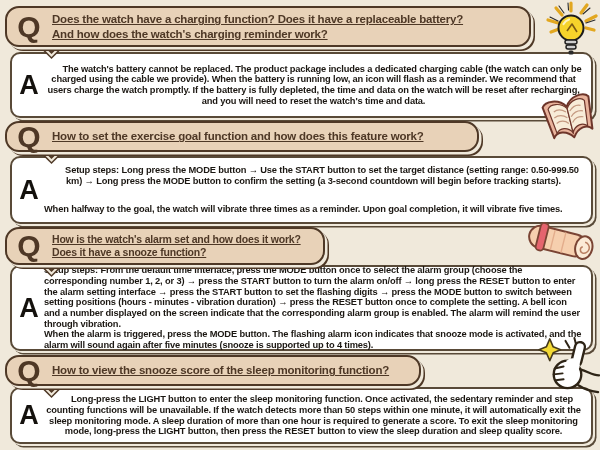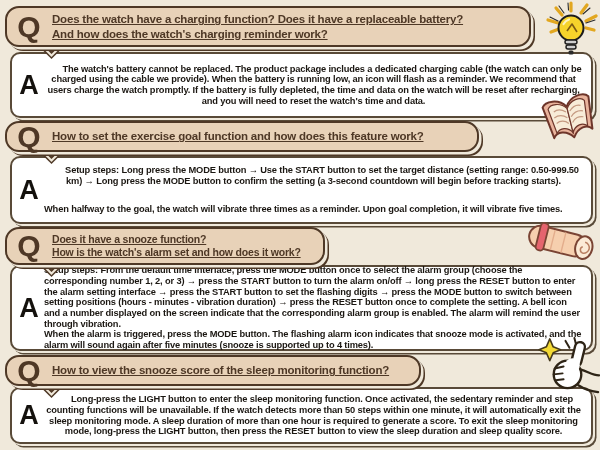--- a/index.html
+++ b/index.html
@@ -94,22 +94,22 @@
     <div class="a-text">
       <p class="indent">Setup steps: Long press the MODE button → Use the START button to set the target distance (setting range: 0.50-999.50 km) → Long press the MODE button to confirm the setting (a 3-second countdown will begin before tracking starts).</p>
       <p class="gap">When halfway to the goal, the watch will vibrate three times as a reminder. Upon goal completion, it will vibrate five times.</p>
     </div>
   </div>
 
   <div class="tail" style="left:44px;top:254px;"></div>
   <div class="q-bubble" style="left:5px;top:227px;width:320px;height:38px;">
     <div class="q-letter">Q</div>
     <div class="q-text small">
+      <div>How is the watch's alarm set and how does it work?</div>
       <div>Does it have a snooze function?</div>
-      <div>How is the watch's alarm set and how does it work?</div>
     </div>
   </div>
   <div class="a-box" style="left:10px;top:265px;width:583px;height:86px;">
     <div class="a-letter">A</div>
     <div class="a-text">
       <p>Setup steps: From the default time interface, press the MODE button once to select the alarm group (choose the corresponding number 1, 2, or 3) → press the START button to turn the alarm on/off → long press the RESET button to enter the alarm setting interface → press the START button to set the flashing digits → press the MODE button to switch between setting positions (hours - minutes - vibration duration) → press the RESET button once to complete the setting. A bell icon and a number displayed on the screen indicate that the corresponding alarm group is enabled. The alarm will remind the user through vibration.</p>
       <p>When the alarm is triggered, press the MODE button. The flashing alarm icon indicates that snooze mode is activated, and the alarm will sound again after five minutes (snooze is supported up to 4 times).</p>
     </div>
   </div>
 

